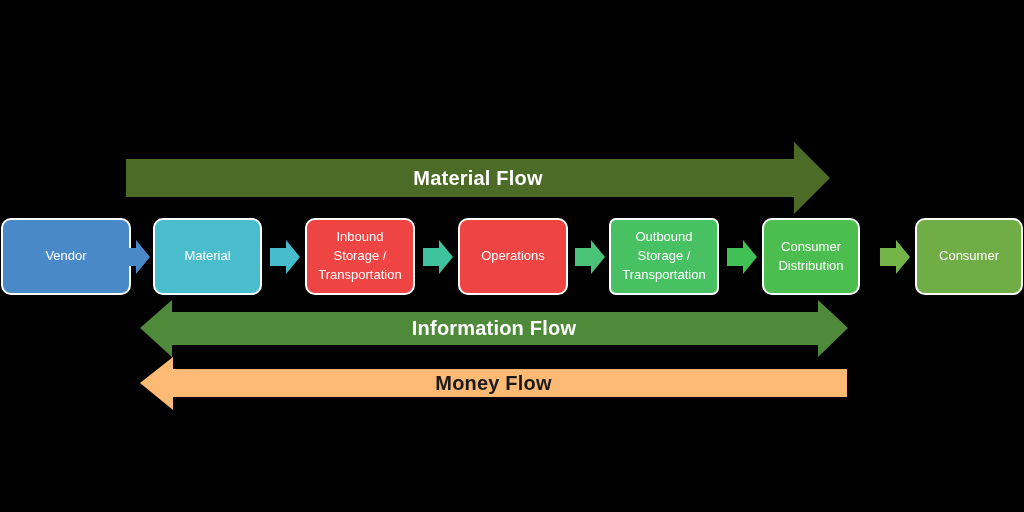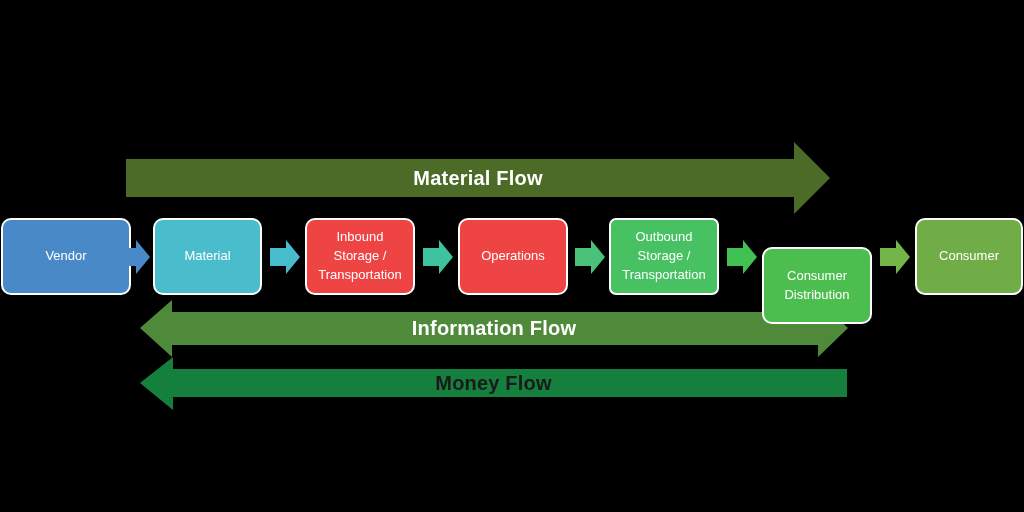--- a/index.html
+++ b/index.html
@@ -28,21 +28,21 @@
     border:2px solid #fff;border-radius:10px;
     display:flex;align-items:center;justify-content:center;text-align:center;
     color:#fff;font-size:13px;line-height:1.45;padding:4px 6px;
   }
   .stage .lbl{width:100%;}
   #stage-vendor{left:1px;width:130px;}
   #stage-sourcing{left:153px;width:109px;}
   #stage-inbound{left:305px;width:110px;}
   #stage-operations{left:458px;width:110px;}
   #stage-outbound{left:609px;width:110px;border-radius:7px;}
-  #stage-consumer-distribution{left:762px;width:110px;margin-top:29px;}
+  #stage-consumer-distribution{left:762px;width:98px;}
   #stage-consumer{left:915px;width:108px;}
   
   .connector{
     position:absolute;top:240px;width:30px;height:34px;
     clip-path:polygon(0px 8px,16px 8px,16px 0px,30px 17px,16px 34px,16px 26px,0px 26px);
   }
   #connector-1{left:120px;}
   #connector-2{left:270px;}
   #connector-3{left:423px;}
   #connector-4{left:575px;}
@@ -55,21 +55,21 @@
 <div id="canvas" style="background: rgb(0, 0, 0);">
 
   <div id="flow-material" class="flow" style="background: rgb(76, 107, 38);">
     <span class="flow-label" style="color: rgb(255, 255, 255);">Material Flow</span>
   </div>
 
   <div id="flow-information" class="flow" style="background: rgb(79, 138, 59);">
     <span class="flow-label" style="color: rgb(255, 255, 255);">Information Flow</span>
   </div>
 
-  <div id="flow-money" class="flow" style="background: #15803d;">
+  <div id="flow-money" class="flow" style="background: #fdba74;">
     <span class="flow-label" style="color: rgb(26, 26, 26);">Money Flow</span>
   </div>
 
   <div id="stage-vendor" class="stage" style="background: rgb(74, 137, 200);">
     <span class="lbl">Vendor</span>
   </div>
 
   <div id="stage-sourcing" class="stage" style="background: rgb(74, 189, 204);">
     <span class="lbl">Material</span>
   </div>

